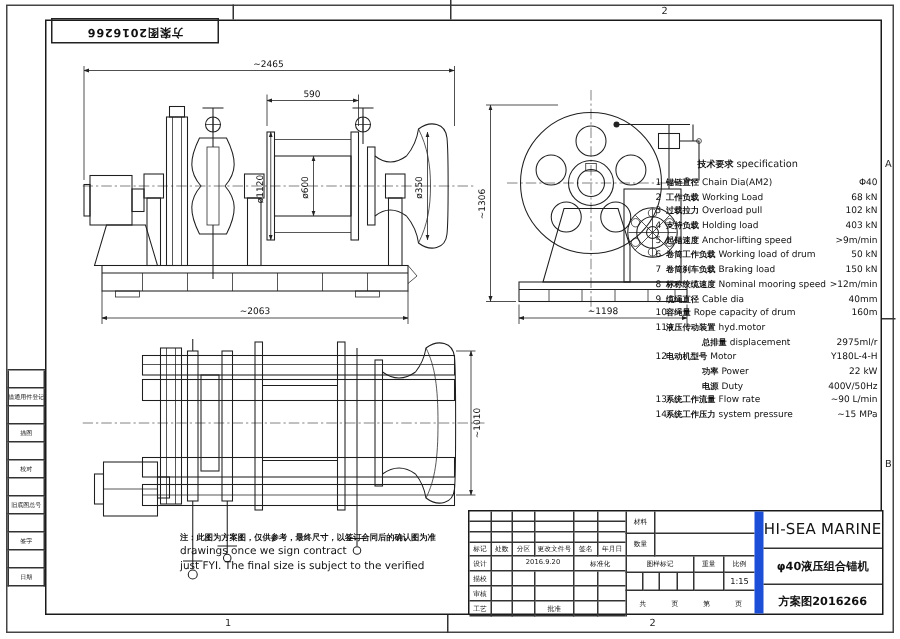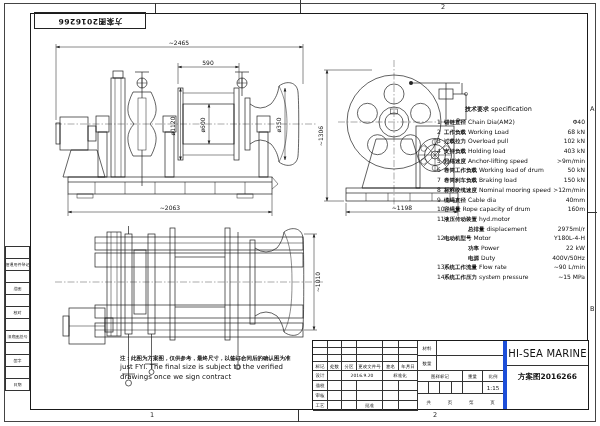--- a/index.html
+++ b/index.html
@@ -406,22 +406,22 @@
       <div class="spec-row">
         <span class="no">14</span>
         <span class="zh">系统工作压力</span>
         <span class="en">system pressure</span>
         <span class="val">~15 MPa</span>
       </div>
   </div>
 
   <div class="abs remark">
     <div class="zh">注：此图为方案图，仅供参考，最终尺寸，以签订合同后的确认图为准</div>
+    <div class="en">drawings once we sign contract</div>
     <div class="en">just FYI. The final size is subject to the verified</div>
-    <div class="en">drawings once we sign contract</div>
   </div>
 
   <div class="abs tblock">
     <div class="tb-left">
       <div class="tr">
           <div class="c" style="width:15px;height:7px"></div>
           <div class="c" style="width:14px;height:7px"></div>
           <div class="c" style="width:15px;height:7px"></div>
           <div class="c" style="width:26px;height:7px"></div>
           <div class="c" style="width:16px;height:7px"></div>
@@ -506,19 +506,20 @@
       </div>
       <div class="tr">
         <div class="c sheets" style="width:86px;height:17px;border-left:1px solid #333;border-bottom:none">
           <span>共</span>
           <span>页</span>
           <span>第</span>
           <span>页</span>
         </div>
       </div>
     </div>
-    <div class="tb-right" style="border-left:4px solid #1d4ed8">
+    <div class="tb-right" style="border-left:6px solid #1d4ed8">
       <div class="c company">HI-SEA MARINE</div>
+      <div class="c product">φ40液压组合锚机</div>
       <div class="c dwgno">方案图2016266</div>
     </div>
   </div>
 
 </div>
 
 </body></html>

